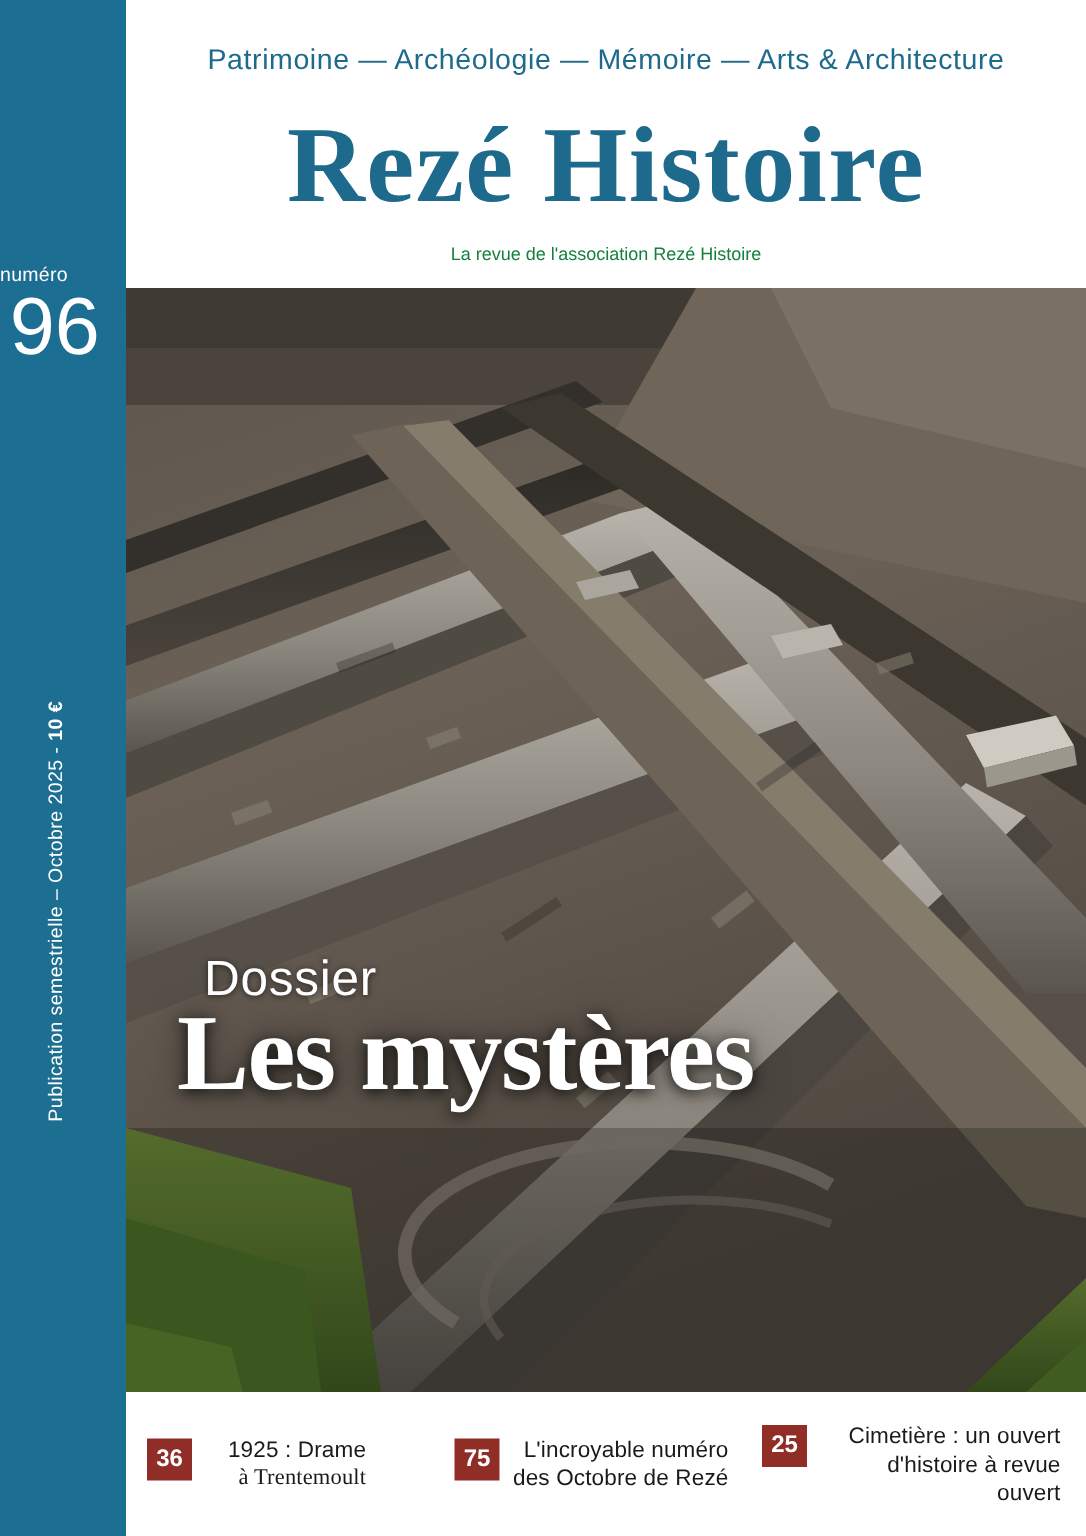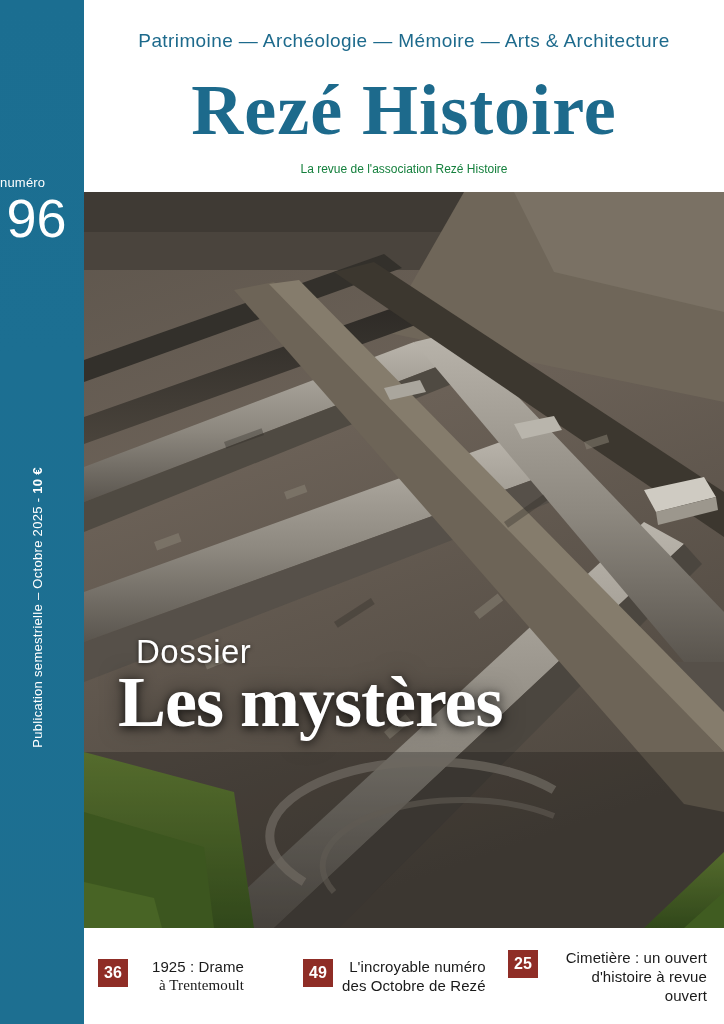--- a/index.html
+++ b/index.html
@@ -310,21 +310,21 @@
 
   <div class="teasers">
     <div class="teaser teaser-1">
       <div class="teaser-page">36</div>
       <div class="teaser-text">
         <span>1925 : Drame</span>
         <span class="l2">à Trentemoult</span>
       </div>
     </div>
     <div class="teaser teaser-2">
-      <div class="teaser-page">49</div>
+      <div class="teaser-page">75</div>
       <div class="teaser-text">
         <span>L'incroyable numéro</span>
         <span class="l2">des Octobre de Rezé</span>
       </div>
     </div>
     <div class="teaser teaser-3">
       <div class="teaser-page">25</div>
       <div class="teaser-text">
         <span>Cimetière : un ouvert</span>
         <span class="l2">d'histoire à revue ouvert</span>

